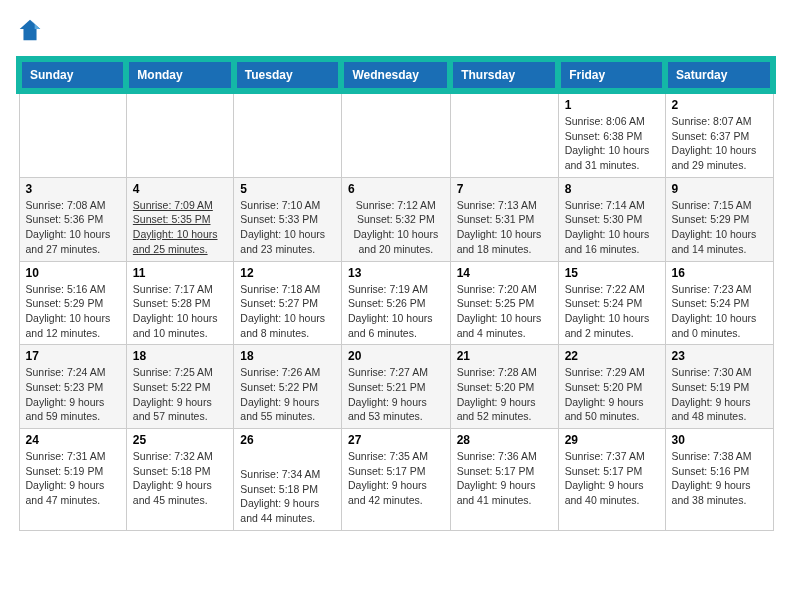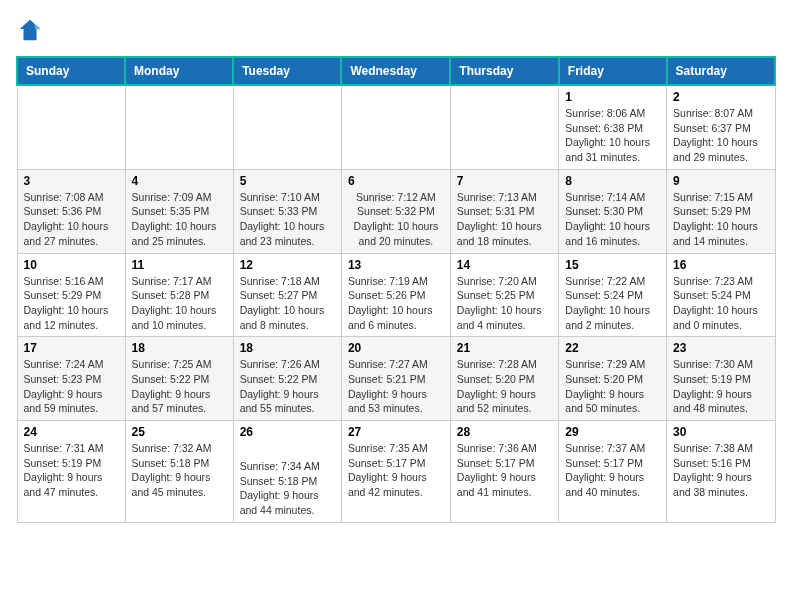--- a/index.html
+++ b/index.html
@@ -50,21 +50,21 @@
       border-collapse: collapse;
       font-size: 11px;
     }
     .calendar th {
       background-color: #1a6eb5;
       color: #fff;
       padding: 6px 8px;
       text-align: left;
       font-size: 12px;
       font-weight: bold;
-      border: 2px solid #14b8a6;
+      border: 6px solid #14b8a6;
     }
     .calendar td {
       border: 1px solid #ccc;
       vertical-align: top;
       padding: 4px 6px;
       width: 110px;
       min-height: 80px;
       background: #fff;
     }
     .calendar tr:nth-child(even) td {
@@ -139,21 +139,21 @@
       </tr>
       <tr>
         <td>
           <span class="day-number">3</span>
           <div class="day-info" style="white-space: pre-line;">Sunrise: 7:08 AM
 Sunset: 5:36 PM
 Daylight: 10 hours and 27 minutes.</div>
         </td>
         <td>
           <span class="day-number">4</span>
-          <div class="day-info" style="white-space: pre-line;">Sunrise: 7:09 AM
+          <div class="day-info" style="white-space: pre-line; text-decoration: underline;">Sunrise: 7:09 AM
 Sunset: 5:35 PM
 Daylight: 10 hours and 25 minutes.</div>
         </td>
         <td>
           <span class="day-number">5</span>
           <div class="day-info" style="white-space: pre-line;">Sunrise: 7:10 AM
 Sunset: 5:33 PM
 Daylight: 10 hours and 23 minutes.</div>
         </td>
         <td>

